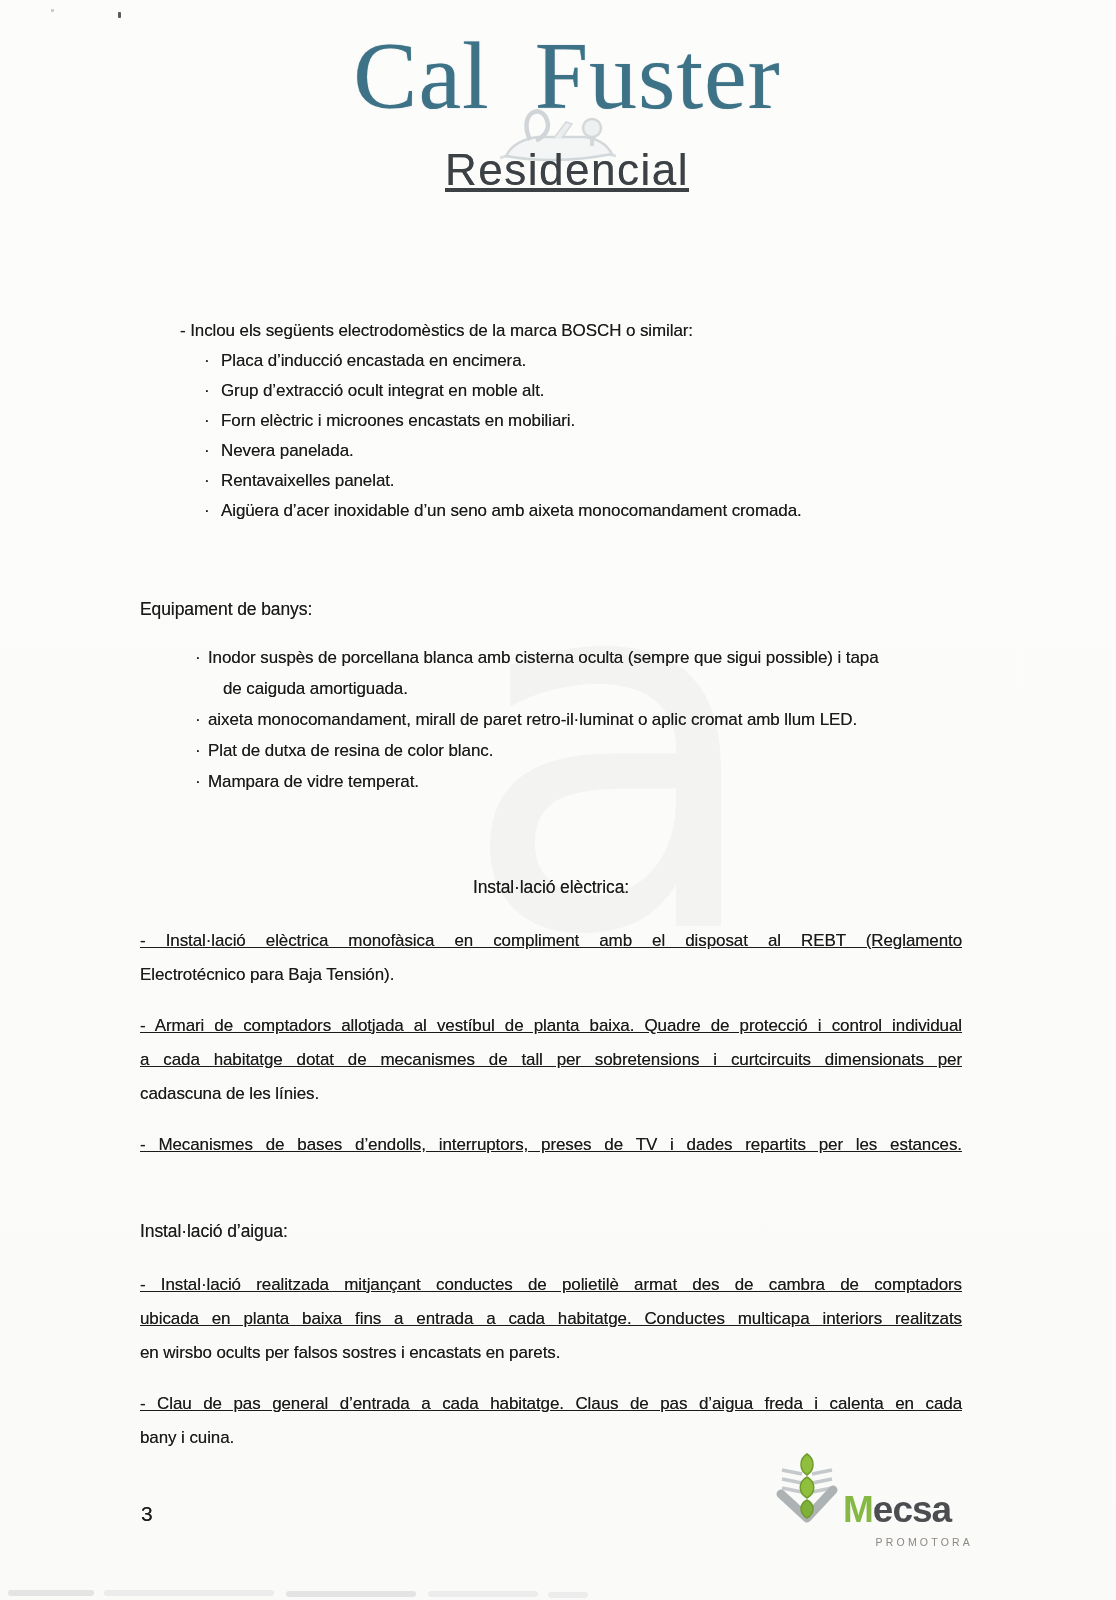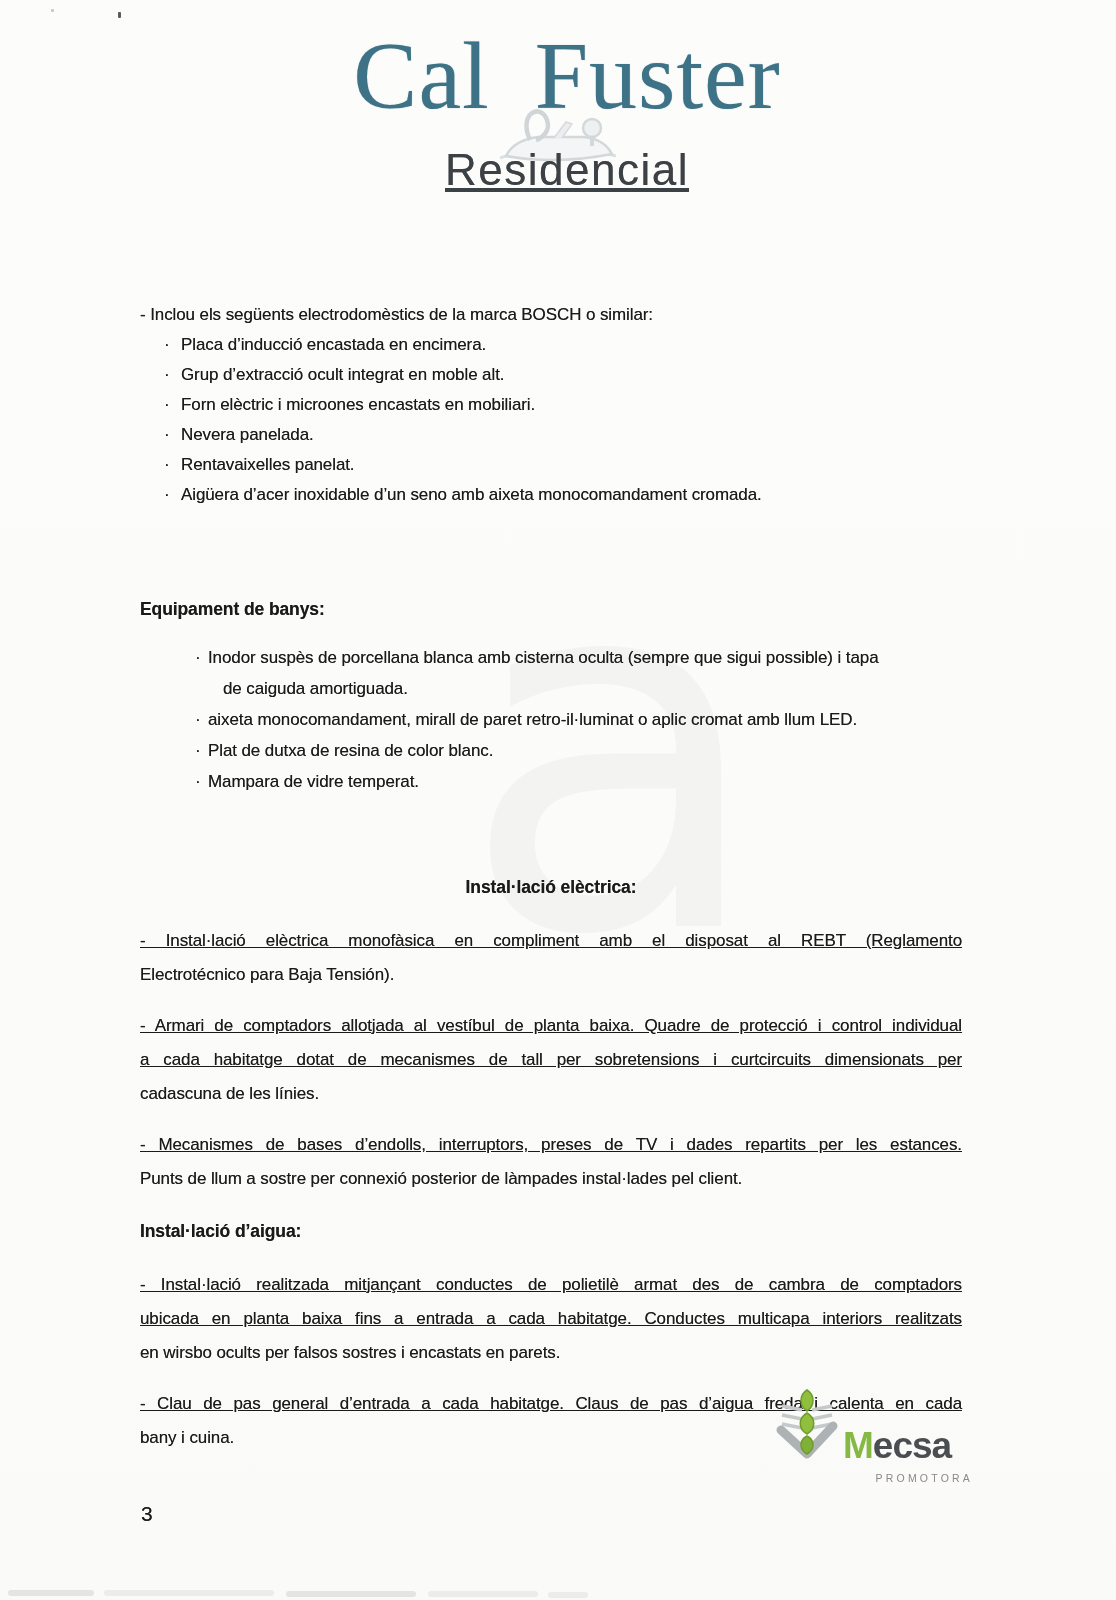--- a/index.html
+++ b/index.html
@@ -38,40 +38,40 @@
     margin-top:18px;
     font-size:44px;letter-spacing:1.5px;color:#3c4145;
     text-shadow:0 0 .6px rgba(0,0,0,.5);
     text-decoration:underline;
   }
 
   
   .tblock{position:absolute;left:140px;width:822px;z-index:2;
     font-size:17px;line-height:30px;letter-spacing:-.1px;
     text-shadow:0 0 .5px rgba(0,0,0,.6);}
-  .heading{font-weight:bold;font-size:17.5px;margin:0 0 18px 0;}
+  .heading{font-weight:normal;font-size:17.5px;margin:0 0 18px 0;}
 
   ul.blist{list-style:none;margin:0;padding:0;}
   ul.blist li{position:relative;}
   .appliances ul.blist{margin-left:24px;}
   .appliances ul.blist li{padding-left:17px;}
   .banys ul.blist{margin-left:55px;line-height:31px;}
   .banys ul.blist li{padding-left:13px;}
   .banys ul.blist .pline + .pline{padding-left:15px;}
   .dot{position:absolute;left:0;top:0;}
 
   .jpara{margin:0 0 17px 0;line-height:34px;}
   .pline{width:100%;}
   .pline:empty{display:none;}
   .jline{text-align:justify;text-align-last:justify;text-decoration:underline;}
 
   
   .pagenum{position:absolute;left:141px;top:1502px;font-size:21px;z-index:2;
     text-shadow:0 0 .5px rgba(0,0,0,.6);}
-  .mecsa{position:absolute;left:775px;top:1386px;z-index:2;width:200px;}
+  .mecsa{position:absolute;left:775px;top:1450px;z-index:2;width:200px;}
   .mecsa-row{display:flex;align-items:flex-end;}
   .mecsa-name{font-weight:bold;font-size:37px;line-height:1;letter-spacing:-1px;
     margin-left:4px;margin-bottom:4px;}
   .mecsa-name .ini{color:#86b943;}
   .mecsa-name .rest{color:#4b4d50;}
   .mecsa-tag{font-size:10.5px;letter-spacing:3.2px;color:#8d8781;
     text-align:right;margin-top:4px;padding-right:2px;}
 </style>
 </head>
 <body>
@@ -94,21 +94,21 @@
     <path d="M38 46 C26 20 48 8 55 26 C59 37 50 44 44 46" fill="none" stroke="#aeb7bd" stroke-width="4.5"></path>
     <circle cx="100" cy="34" r="9" fill="#e6e9ea" stroke="#b2bbc0" stroke-width="2.5"></circle>
     <path d="M100 43 L100 52" stroke="#b2bbc0" stroke-width="4"></path>
     <path d="M62 44 L74 28 L80 30 L70 44" fill="#dfe3e5" stroke="#b8c0c5" stroke-width="1.5"></path>
   </svg>
   <div class="logo-wrap">
     <div class="brand"><span>Cal</span> <span>Fuster</span></div>
     <div class="brand-sub">Residencial</div>
   </div>
 
-  <div class="tblock appliances" style="top:300px;">
+  <div class="tblock appliances" style="top:316px;margin-left:40px;">
     <div>- Inclou els següents electrodomèstics de la marca BOSCH o similar:</div>
     <ul class="blist">
 
         <li><span class="dot">·</span><span>Placa d’inducció encastada en encimera.</span></li>
 
         <li><span class="dot">·</span><span>Grup d’extracció ocult integrat en moble alt.</span></li>
 
         <li><span class="dot">·</span><span>Forn elèctric i microones encastats en mobiliari.</span></li>
 
         <li><span class="dot">·</span><span>Nevera panelada.</span></li>
@@ -156,21 +156,20 @@
         </div>
 
         <div class="jpara">
           <div class="pline jline">- Armari de comptadors allotjada al vestíbul de planta baixa. Quadre de protecció i control individual</div>
           <div class="pline jline">a cada habitatge dotat de mecanismes de tall per sobretensions i curtcircuits dimensionats per</div>
           <div class="pline">cadascuna de les línies.</div>
         </div>
 
         <div class="jpara">
           <div class="pline jline">- Mecanismes de bases d’endolls, interruptors, preses de TV i dades repartits per les estances.</div>
-          <div class="pline">Punts de llum a sostre per connexió posterior de làmpades instal·lades pel client.</div>
         </div>
       </div>
   </div>
 
   <div class="tblock" style="top:1216px;">
     <div class="heading" style="margin-bottom:22px;">Instal·lació d’aigua:</div>
     <div>
 
         <div class="jpara">
           <div class="pline jline">- Instal·lació realitzada mitjançant conductes de polietilè armat des de cambra de comptadors</div>

